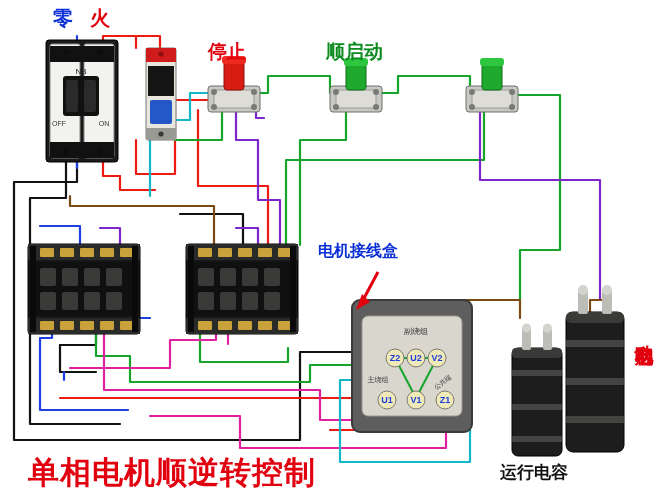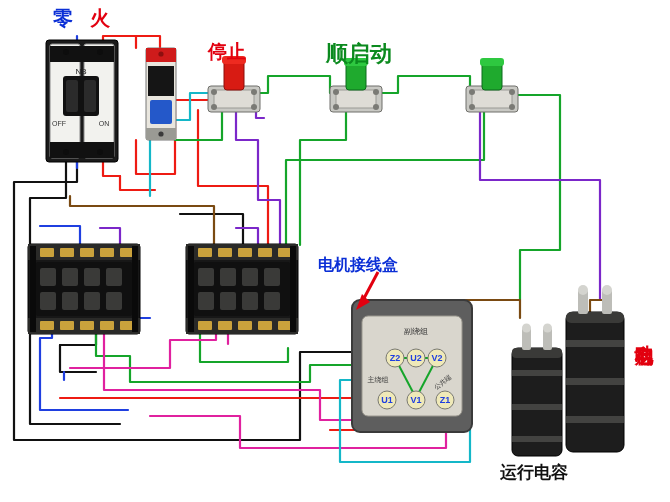--- a/index.html
+++ b/index.html
@@ -276,22 +276,23 @@
     <g>
       <path d="M378,272 L362,302" stroke="#e2000f" stroke-width="3" fill="none"></path>
       <path d="M356,310 L362,294 L370,302 Z" fill="#e2000f"></path>
     </g>
   </svg>
 
   <div class="lbl lbl-blue" style="left:53px;top:8px;font-size:20px;">零</div>
   <div class="lbl lbl-red" style="left:90px;top:8px;font-size:20px;">火</div>
 
   <div class="lbl lbl-red" style="left:208px;top:42px;font-size:19px;">停止</div>
-  <div class="lbl lbl-green" style="left:326px;top:42px;font-size:22px;">顺启动</div>
-
-  <div class="lbl lbl-blue" style="left:318px;top:243px;font-size:16px;margin-top:14px;">电机接线盒</div>
+  <div class="lbl lbl-green" style="left:326px;top:42px;font-size:19px;">顺启动</div>
+
+  <div class="lbl lbl-blue" style="left:318px;top:243px;font-size:16px;">电机接线盒</div>
 
   <div class="lbl lbl-red vert" style="left:634px;top:330px;font-size:19px;">启动电容</div>
 
   <div class="lbl lbl-black" style="left:500px;top:464px;font-size:17px;">运行电容</div>
 
+  <div class="title" style="left:28px;top:452px;">单相电机顺逆转控制</div>
 
 </div>
 
 </body></html>

